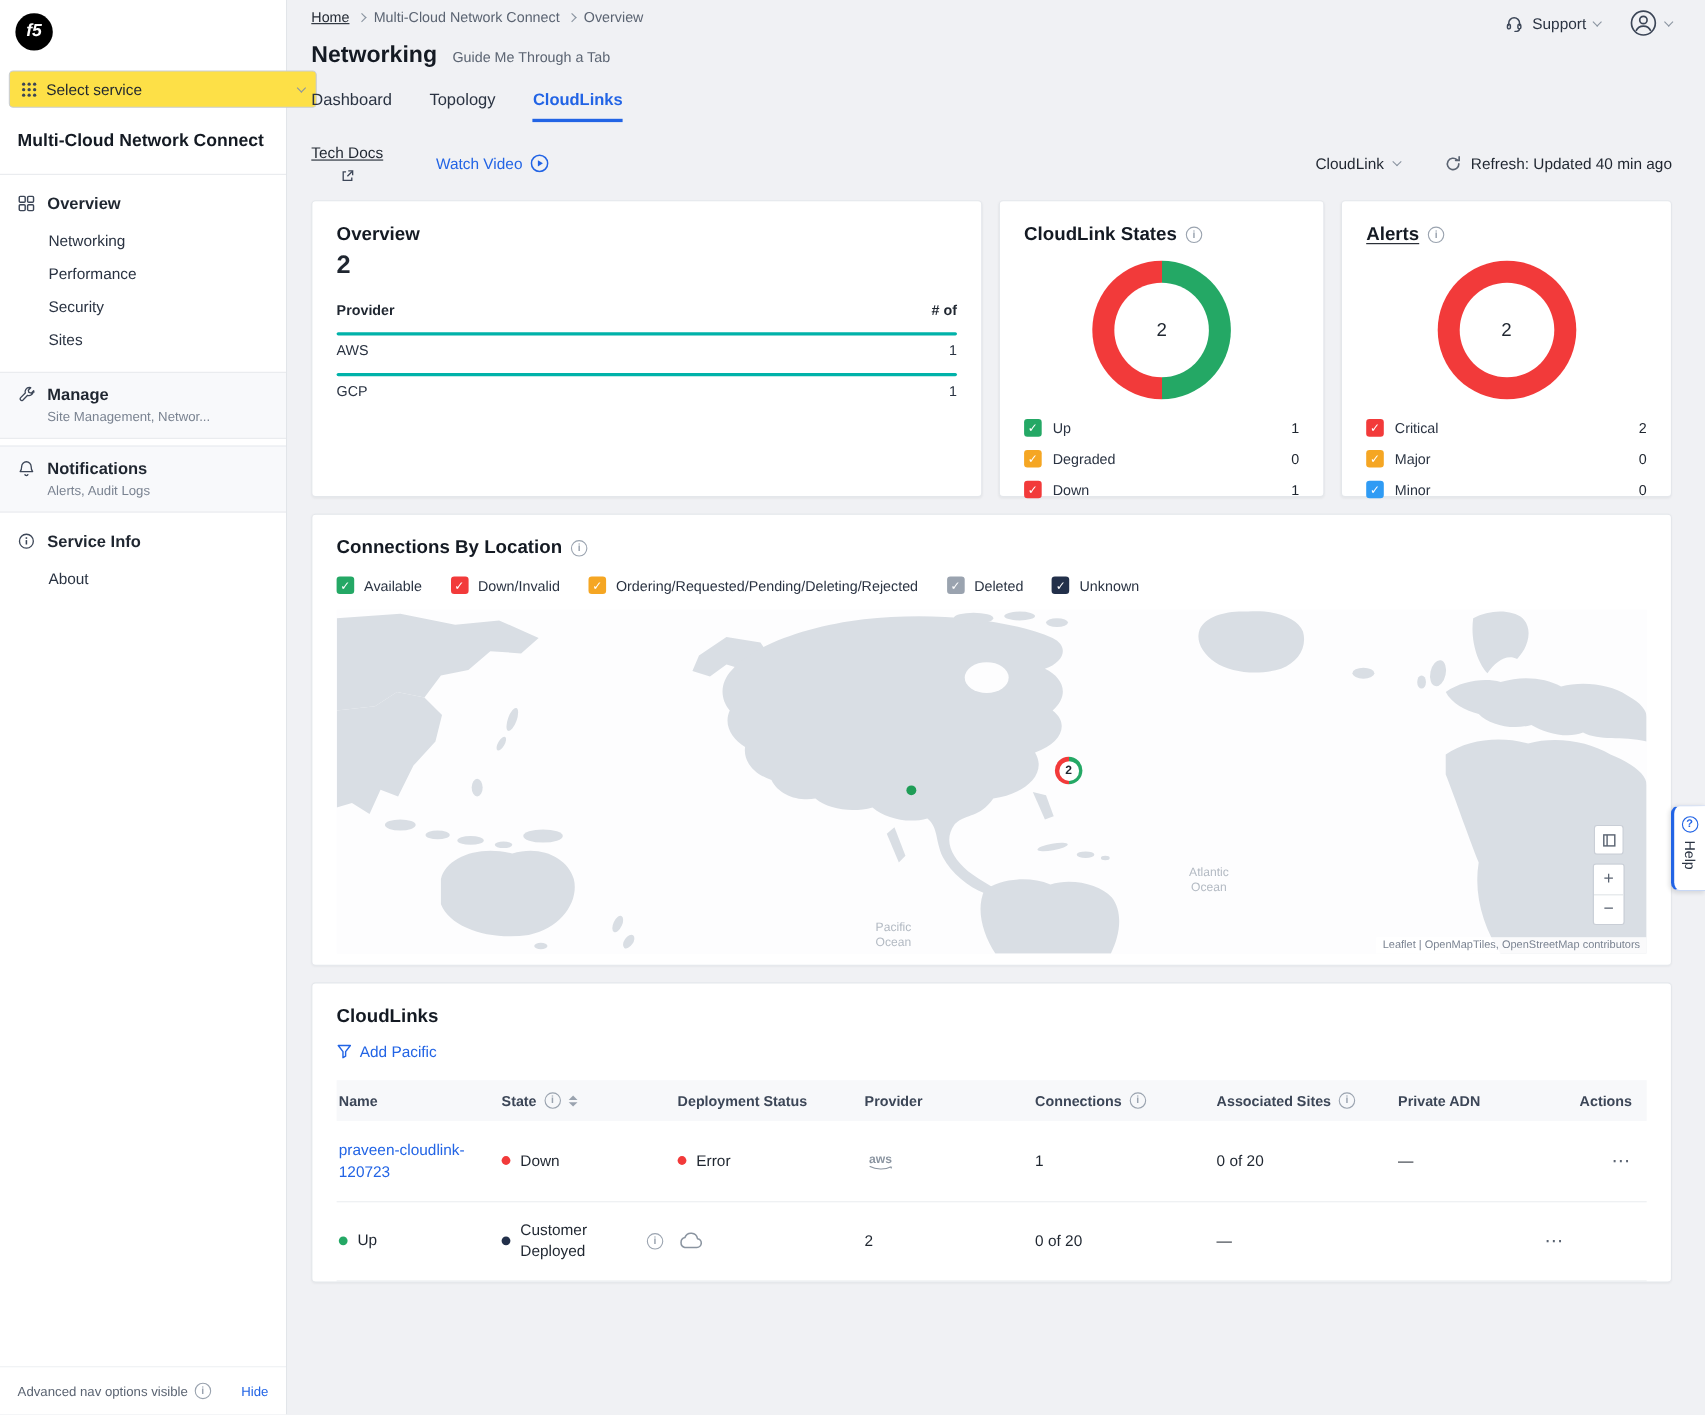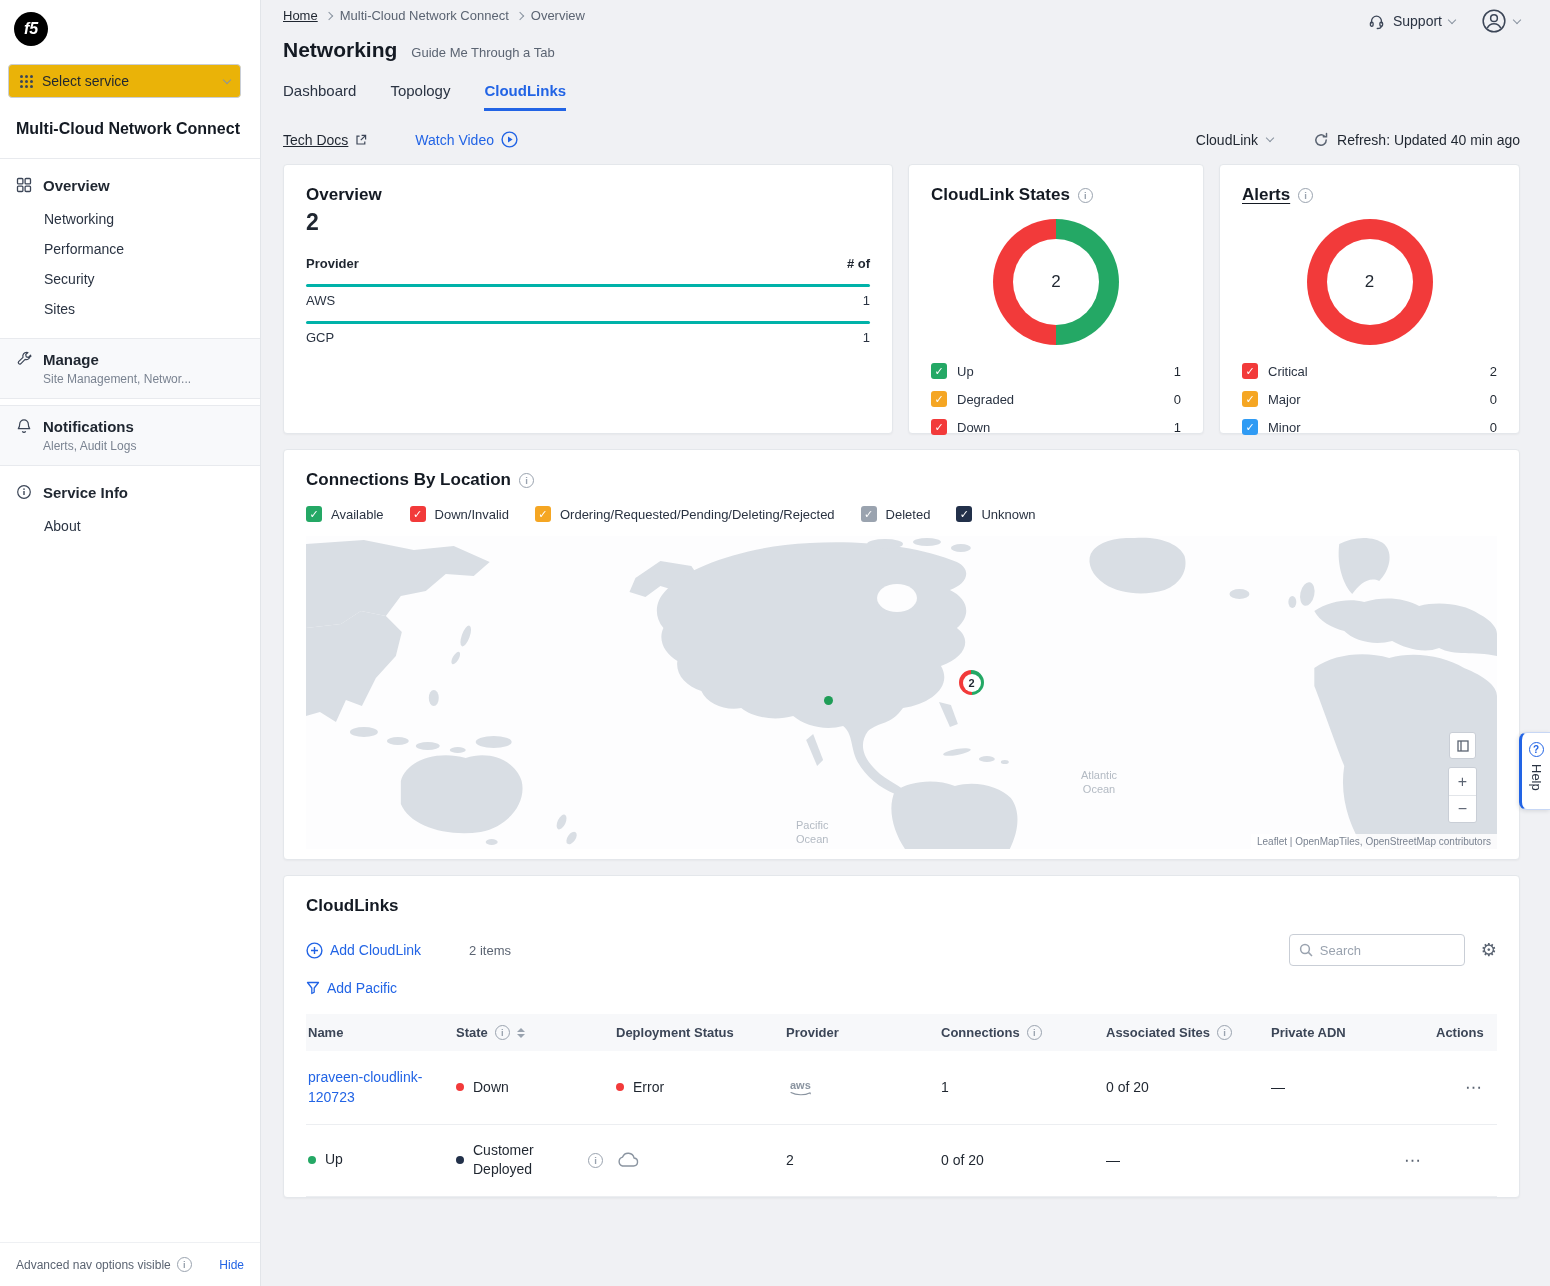--- a/index.html
+++ b/index.html
@@ -4,21 +4,21 @@
 <style>
   * { margin:0; padding:0; box-sizing:border-box; }
   html,body { width:1550px; height:1286px; overflow:hidden; }
   body { font-family:"Liberation Sans", sans-serif; background:#f0f1f4; color:#1f2630; font-size:14px; }
   .app { display:flex; width:1550px; height:1286px; }
 
   
   .sidebar { width:261px; min-width:261px; background:#fff; border-right:1px solid #e2e5e9; display:flex; flex-direction:column; }
   .logo-row { padding:12px 14px 10px; }
   .f5-logo { width:34px; height:34px; border-radius:50%; background:#000000; color:#fff; font-weight:bold; font-style:italic; font-size:16px; display:flex; align-items:center; justify-content:center; }
-  .select-service { margin:8px 16px 0 8px; height:34px; border:1px solid #c9ced6; border-radius:4px; background:#eab308; display:flex; align-items:center; padding:0 10px; gap:8px; cursor:pointer; width:233px; }
+  .select-service { margin:8px 16px 0 8px; height:34px; border:1px solid #c9ced6; border-radius:4px; background:#fde047; display:flex; align-items:center; padding:0 10px; gap:8px; cursor:pointer; width:280px; }
   .select-service .lbl { flex:1; font-size:14px; color:#1f2630; }
   .product-title { padding:20px 16px 18px; font-size:16px; font-weight:bold; line-height:1.35; color:#141a23; border-bottom:1px solid #e8eaee; }
   .nav-group { padding:14px 16px; }
   .nav-head { display:flex; align-items:center; gap:11px; font-size:15px; font-weight:600; color:#1f2630; padding:4px 0; cursor:pointer; }
   .nav-items { margin-top:6px; }
   .nav-item { display:block; padding:7px 0 7px 28px; font-size:14px; color:#2a3342; cursor:pointer; }
   .nav-block { padding:12px 16px; background:#f8f9fb; border-top:1px solid #e8eaee; border-bottom:1px solid #e8eaee; cursor:pointer; }
   .nav-block + .nav-block { border-top:none; margin-top:6px; border-top:1px solid #e8eaee; }
   .nav-block .row { display:flex; align-items:flex-start; gap:11px; font-size:15px; font-weight:700; }
   .nav-block .sub { margin:4px 0 0 27px; font-size:12px; color:#7a8391; white-space:nowrap; overflow:hidden; text-overflow:ellipsis; }
@@ -37,21 +37,21 @@
   .chev.down { transform:rotate(45deg); margin-top:-3px; }
   .top-actions { display:flex; align-items:center; gap:26px; }
   .support-btn, .avatar-btn { display:flex; align-items:center; gap:7px; cursor:pointer; color:#2a3342; font-size:14px; }
   .title-row { display:flex; align-items:baseline; gap:14px; margin-top:4px; }
   .page-title { font-size:21px; font-weight:bold; color:#141a23; }
   .guide-link { font-size:13px; color:#5b6472; cursor:pointer; }
   .tabs { display:flex; gap:34px; margin-top:20px; }
   .tab { font-size:15px; color:#2a3342; padding-bottom:9px; cursor:pointer; border-bottom:3px solid transparent; }
   .tab.active { color:#2264e5; font-weight:600; border-bottom-color:#2264e5; }
   .toolbar { display:flex; align-items:center; margin-top:20px; }
-  .link-dark { font-size:14px; color:#1f2630; text-decoration:underline; cursor:pointer; display:inline-flex; align-items:center; gap:7px; }
+  .link-dark { font-size:14px; color:#1f2630; text-decoration:underline; cursor:pointer; display:inline-flex; align-items:center; gap:7px;flex-direction:column; }
   .link-blue { font-size:14px; color:#2264e5; cursor:pointer; display:inline-flex; align-items:center; gap:7px; }
   .toolbar .watch { margin-left:48px; }
   .toolbar-right { margin-left:auto; display:flex; align-items:center; gap:40px; }
   .scope-dd { display:flex; align-items:center; gap:9px; font-size:14px; cursor:pointer; }
   .refresh { display:flex; align-items:center; gap:8px; font-size:14px; color:#1f2630; cursor:pointer; }
 
   
   .card { background:#fff; border:1px solid #e4e7eb; border-radius:4px; box-shadow:0 1px 2px rgba(20,26,35,.04); }
   .cards-row { display:grid; grid-template-columns:610px 296px 1fr; gap:15px; margin-top:16px; }
   .cards-row .card { padding:20px 22px; height:270px; }
@@ -529,48 +529,20 @@
 
         <div class="map-attrib">Leaflet | OpenMapTiles, OpenStreetMap contributors</div>
       </div>
     </div>
 
     <div class="card table-card">
       <div class="card-title">
           <span class="t">CloudLinks</span>
         </div>
 
-      <div class="tc-controls">
-        <a class="link-blue">
-          <span class="ic">
-            <svg width="17" height="17" viewBox="0 0 17 17">
-                <g fill="none" stroke="#2264e5" stroke-width="1.4">
-                  <circle cx="8.5" cy="8.5" r="7.4"></circle>
-                  <path d="M8.5 5v7M5 8.5h7"></path>
-                </g>
-              </svg>
-          </span>
-          <span>Add CloudLink</span>
-        </a>
-        <span class="items-count">2 items</span>
-        <div class="tc-right">
-          <div class="search-box">
-            <span class="ic">
-              <svg width="14" height="14" viewBox="0 0 14 14">
-                  <g fill="none" stroke="#9aa3af" stroke-width="1.5">
-                    <circle cx="6" cy="6" r="4.4"></circle>
-                    <path d="M9.4 9.4 13 13"></path>
-                  </g>
-                </svg>
-            </span>
-            <input type="text" placeholder="Search" style="">
-          </div>
-          <span class="gear">⚙</span>
-        </div>
-      </div>
 
       <div class="filter-row">
         <a class="link-blue">
           <span class="ic">
             <svg width="14" height="14" viewBox="0 0 14 14">
                 <path d="M1.5 1.5h11L8.2 7v4.2L5.8 12.5V7Z" fill="none" stroke="#2264e5" stroke-width="1.3" stroke-linejoin="round"></path>
               </svg>
           </span>
           <span>Add Pacific</span>
         </a>

